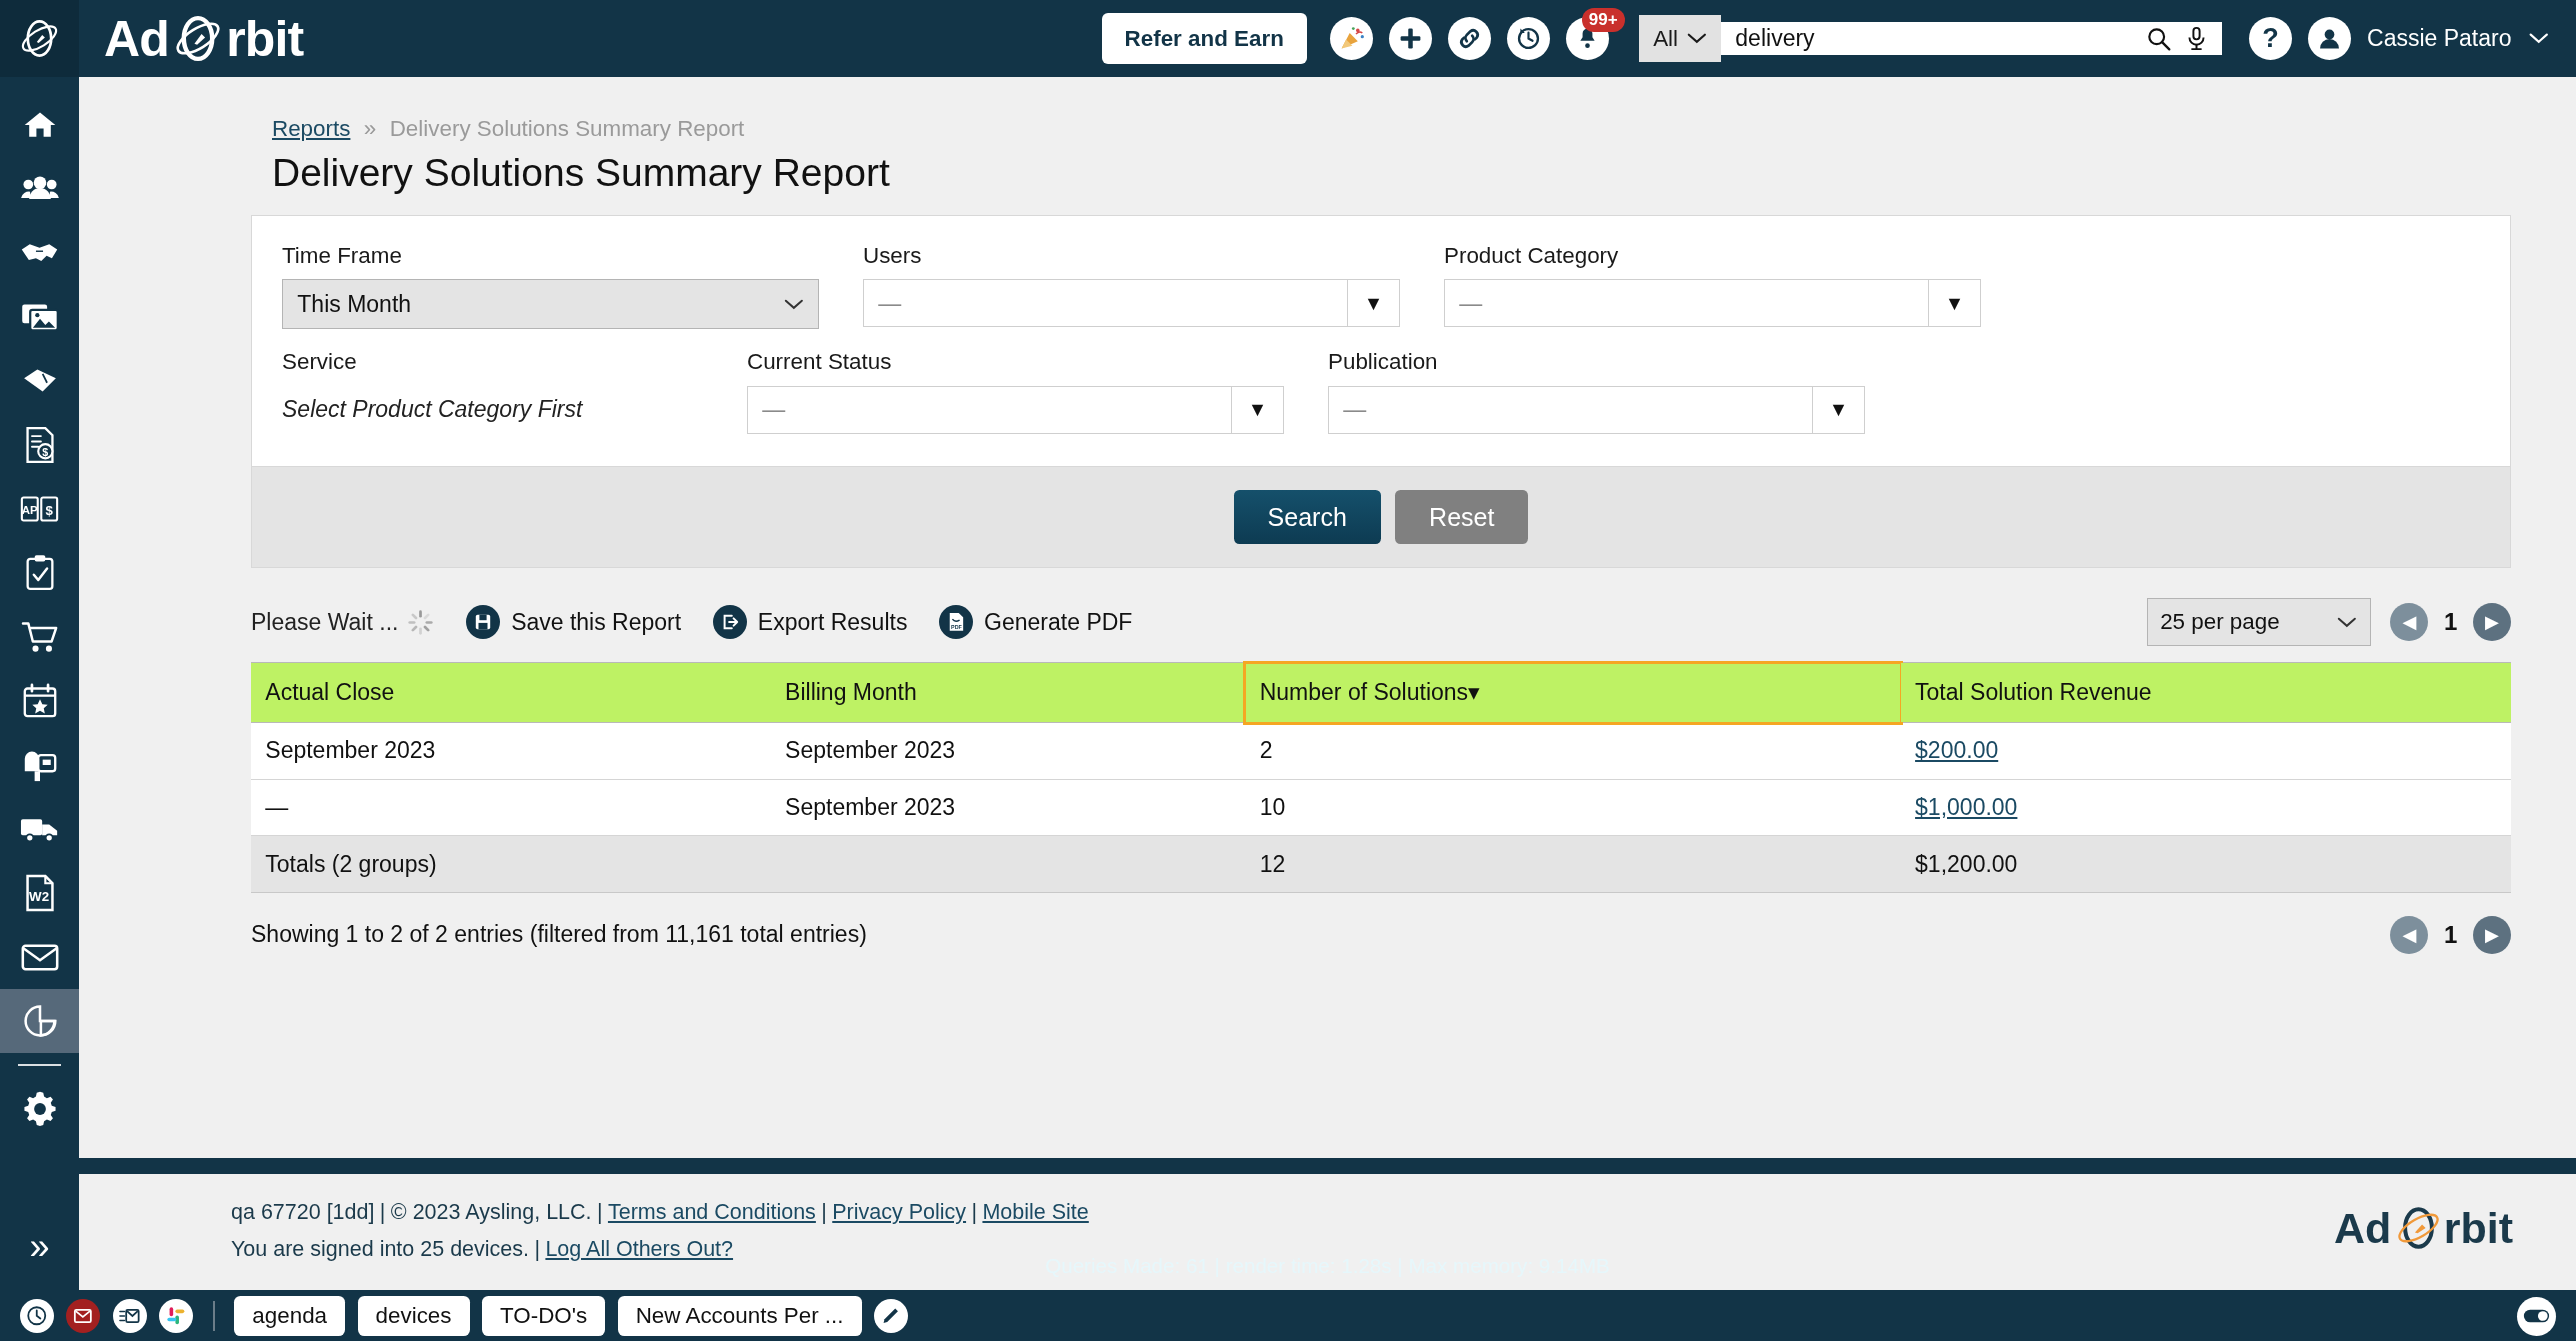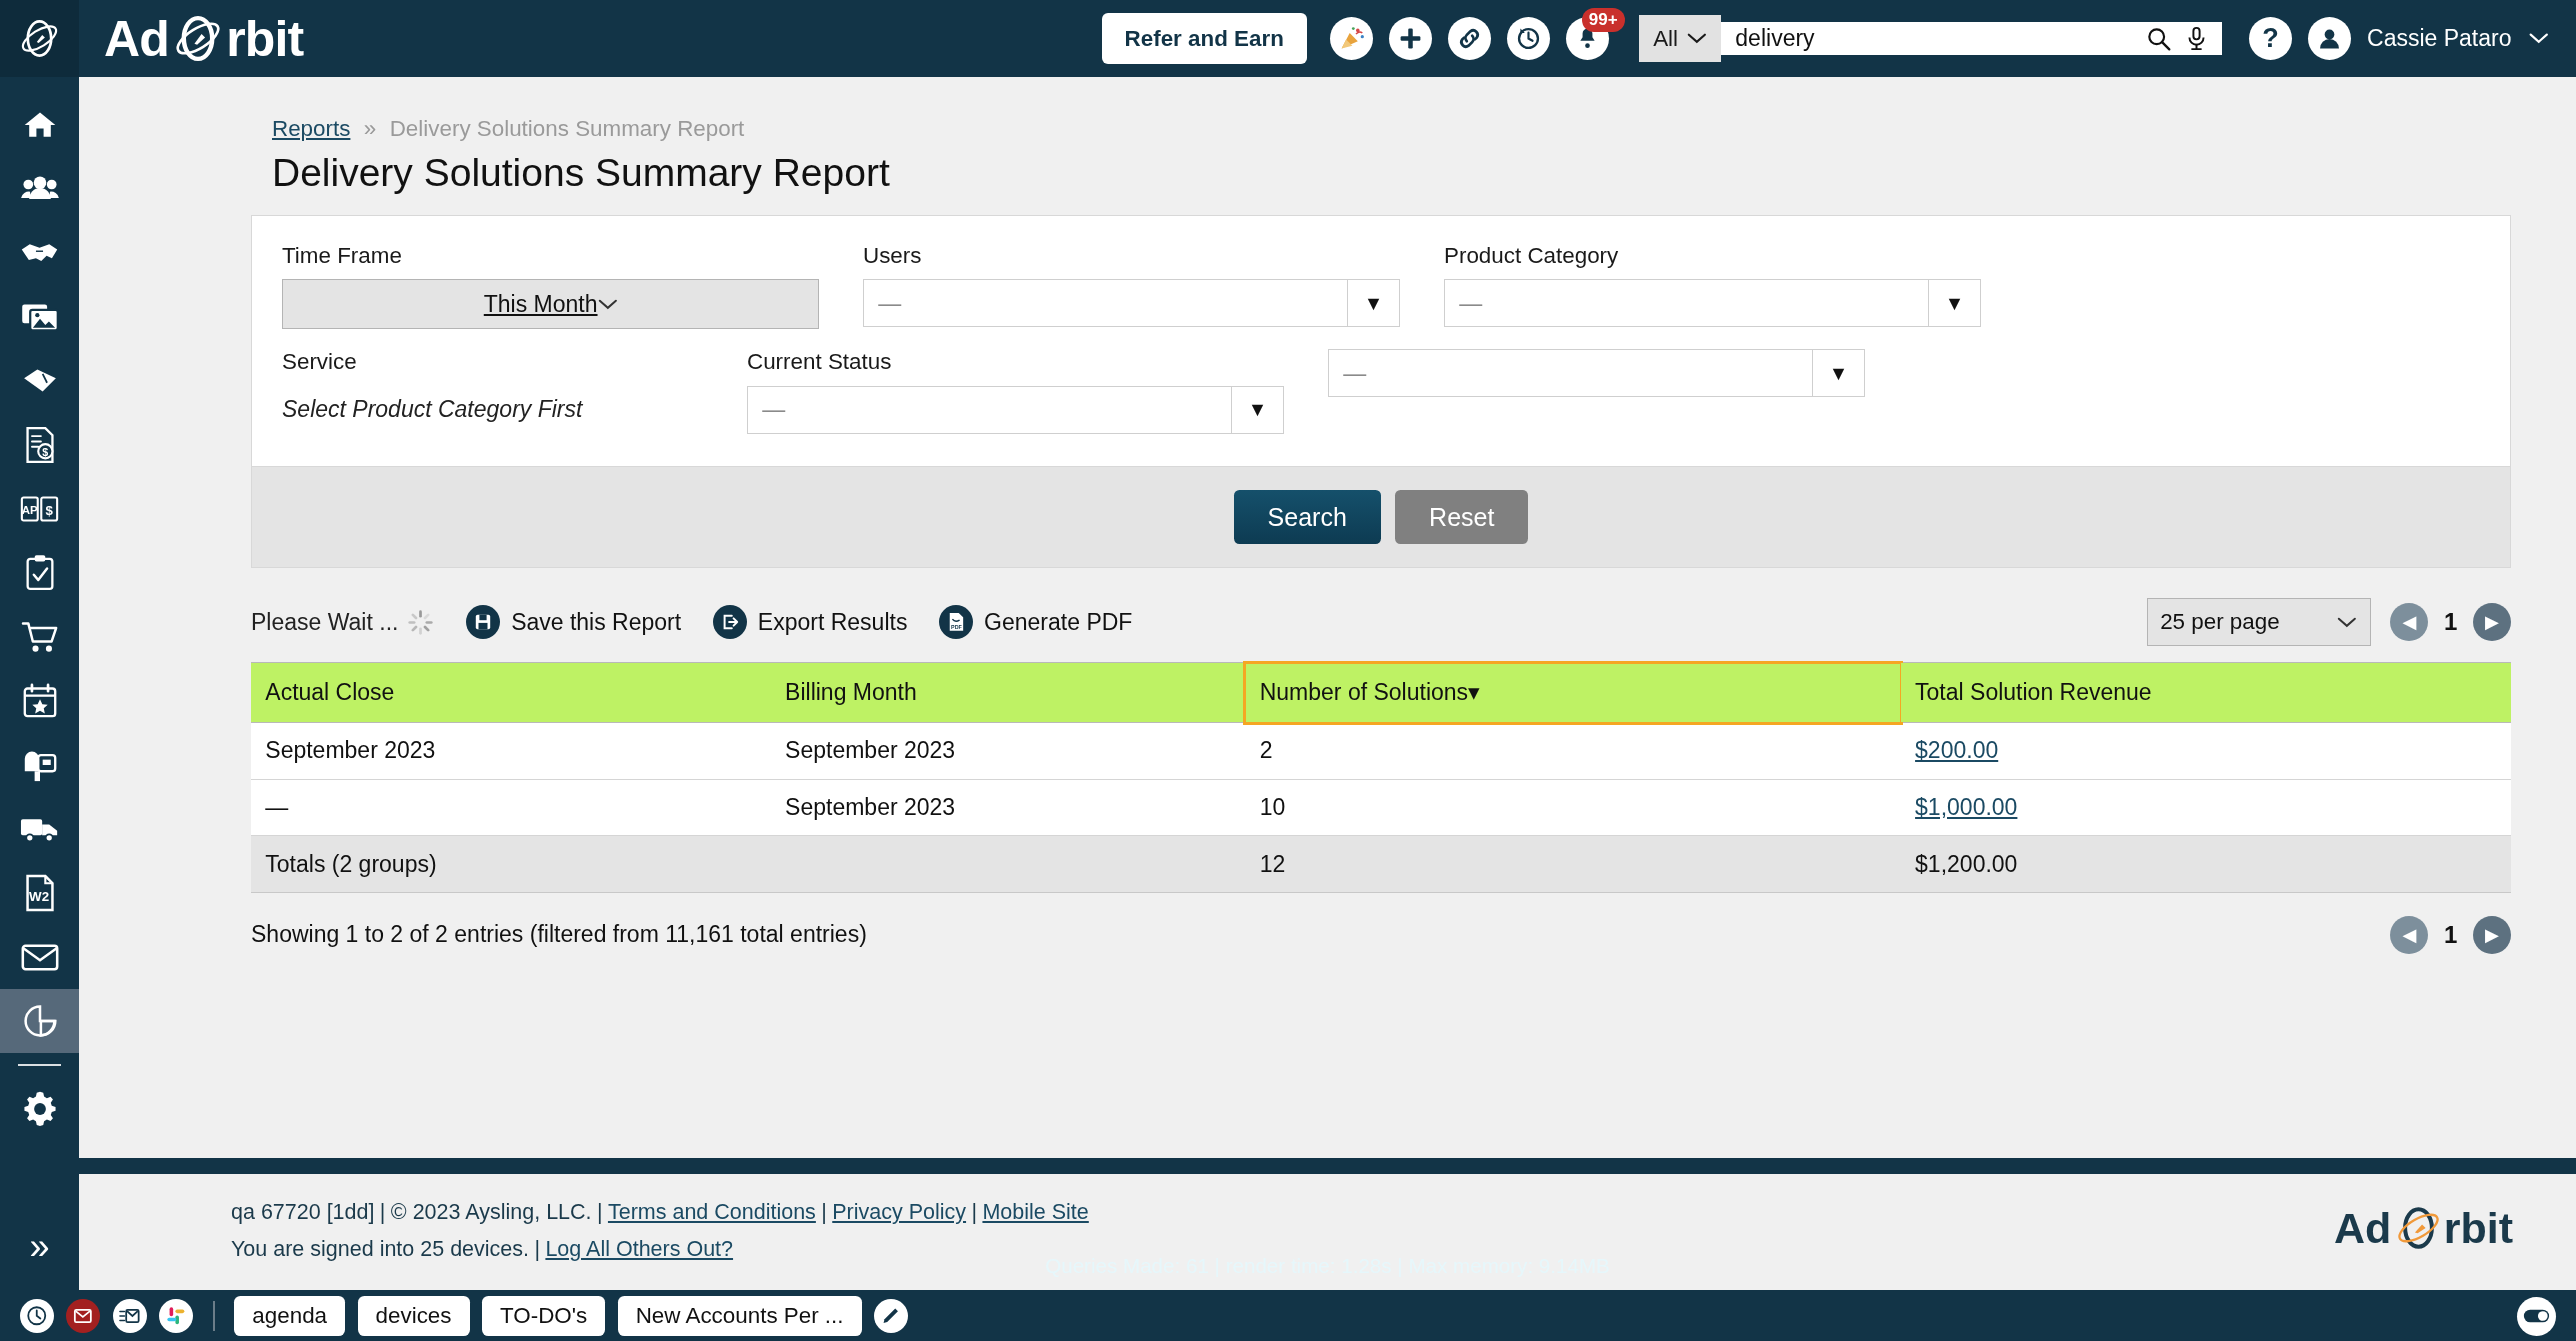--- a/index.html
+++ b/index.html
@@ -87,22 +87,22 @@
   }
 
   .panel {
     margin: 0 57px 0 172px; background: #fff; border: 0.9px solid #d8d8d8;
   }
   .filters { padding: 27px 30px 23px 30px; display: flex; flex-wrap: wrap; gap: 0; }
   .fgroup { width: 581px; margin-bottom: 19.7px; }
   .flabel { font-size: 22.4px; color: #1a1a1a; margin-bottom: 10.7px; display: block; }
   .fselect {
     width: 537px; height: 50px; background: #e4e4e4; border: 0.9px solid #b4b4b4;
-    display: flex; align-items: center; justify-content: center;
-    padding: 0 14.3px; font-size: 23px; color: #111; cursor: pointer; text-decoration: underline;
+    display: flex; align-items: center; justify-content: space-between;
+    padding: 0 14.3px; font-size: 23px; color: #111; cursor: pointer;
   }
   .fselect2 {
     width: 537px; height: 48px; background: #fff; border: 0.9px solid #cfcfcf;
     display: flex; align-items: center; justify-content: space-between;
     padding: 0 0 0 14.3px; font-size: 23px; color: #8a8a8a; cursor: pointer;
   }
   .fselect2 .caret-box {
     width: 52px; height: 47px; display: flex; align-items: center; justify-content: center;
     color: #111; font-size: 19.7px;
   }
@@ -486,20 +486,21 @@
 
             <div class="fgroup" style="margin-bottom:0">
               <span class="flabel">Current Status</span>
               <div class="fselect2 split">
                 <span>—</span>
                 <span class="caret-box">▼</span>
               </div>
             </div>
 
             <div class="fgroup" style="margin-bottom:0">
+              <span class="flabel">Publication</span>
               <div class="fselect2 split">
                 <span>—</span>
                 <span class="caret-box">▼</span>
               </div>
             </div>
 
           </div>
 
           <div class="actions">
             <button class="btn-search">Search</button>

